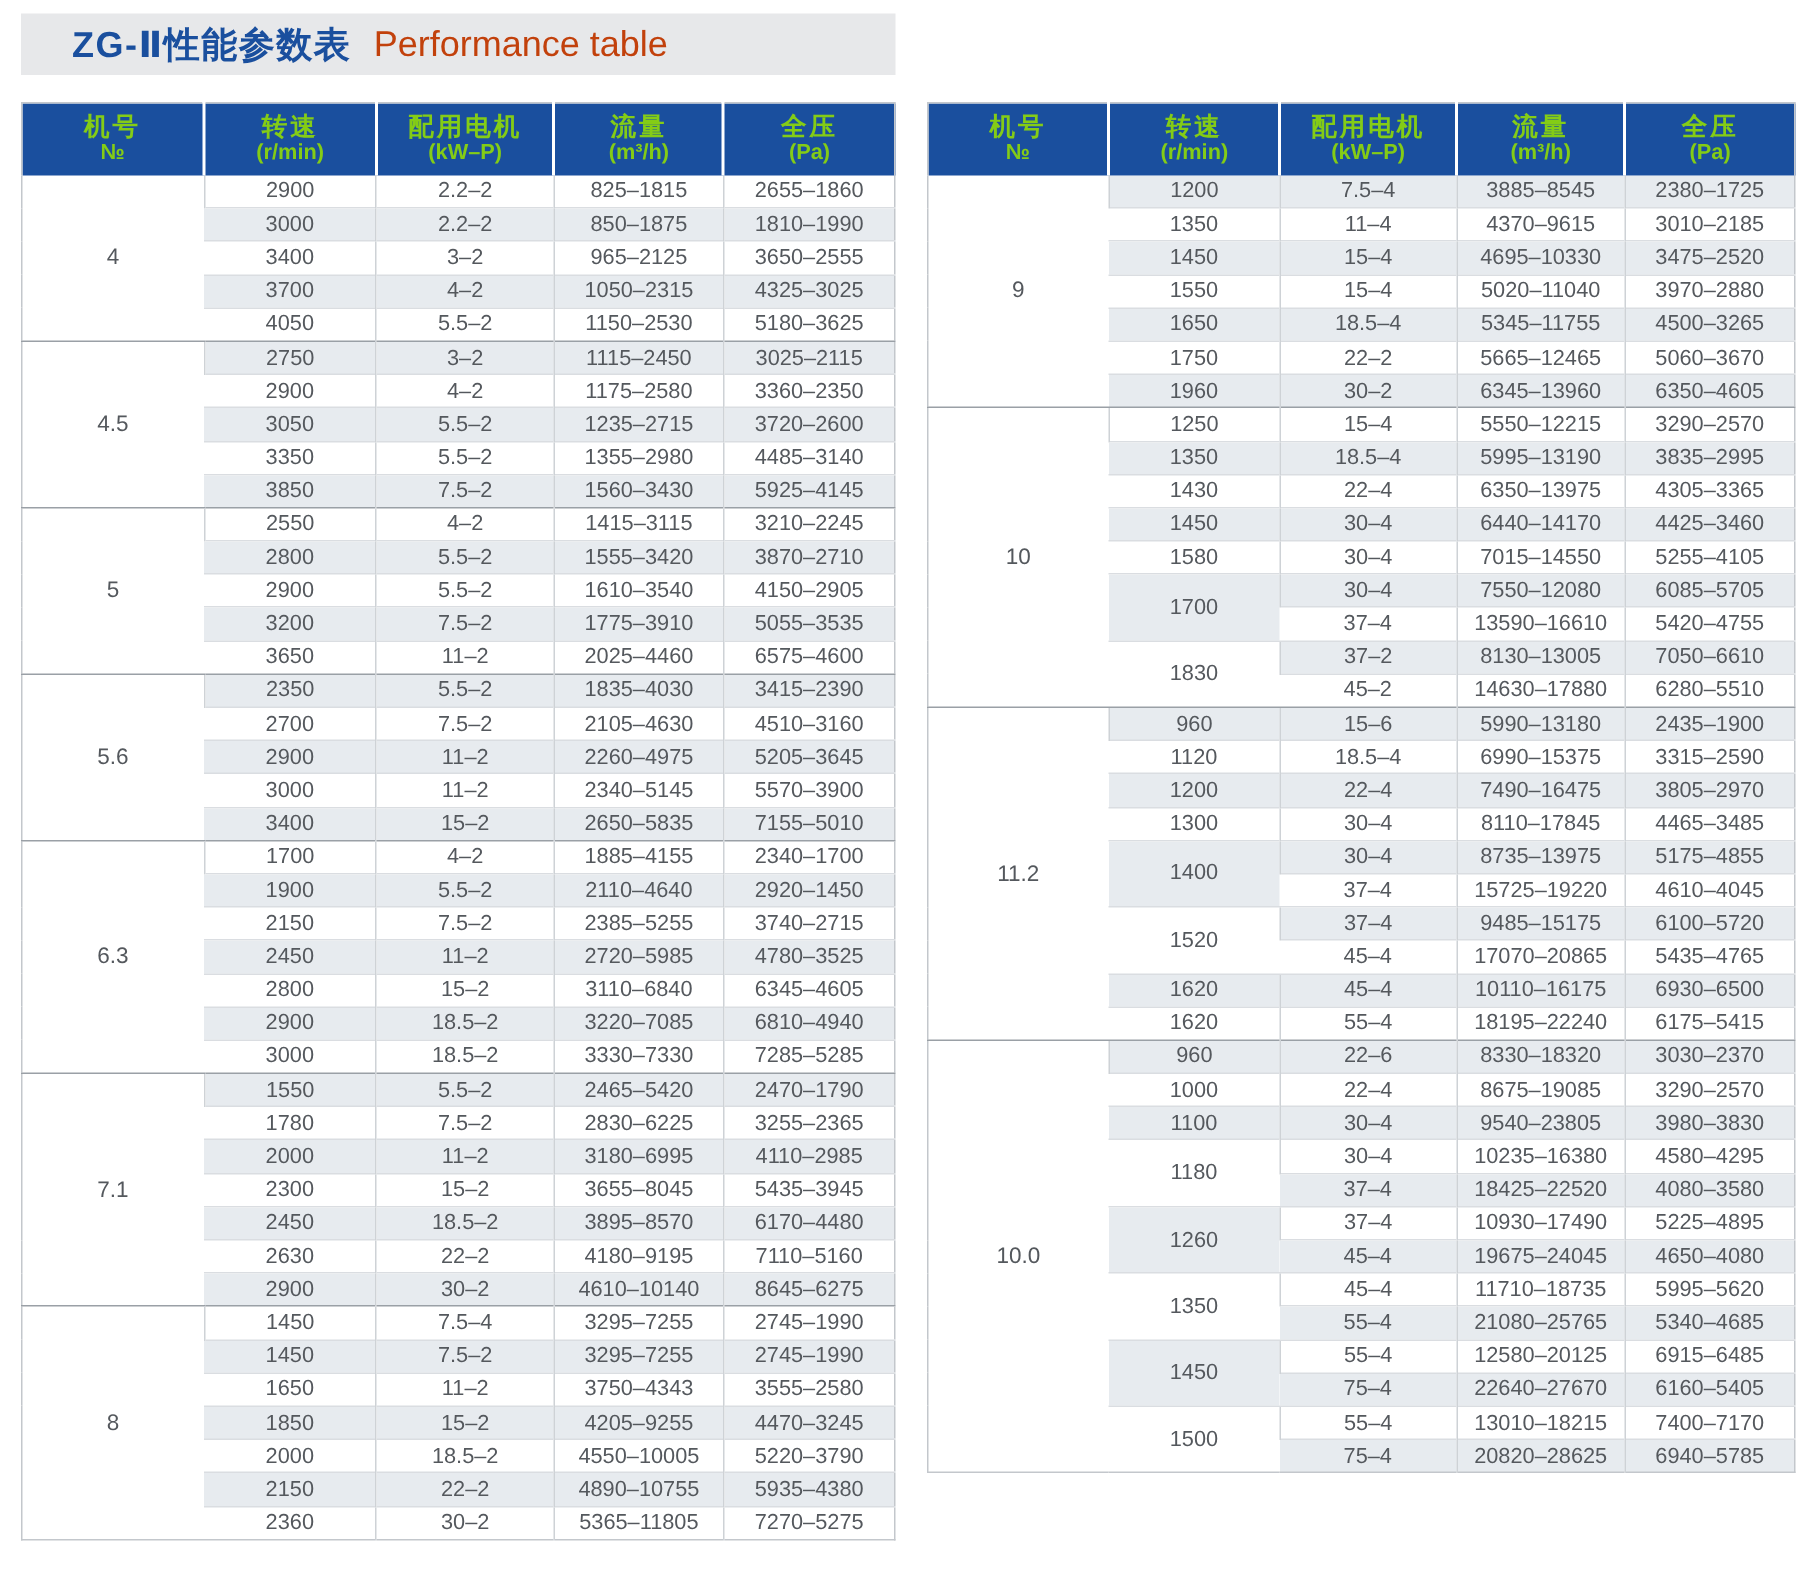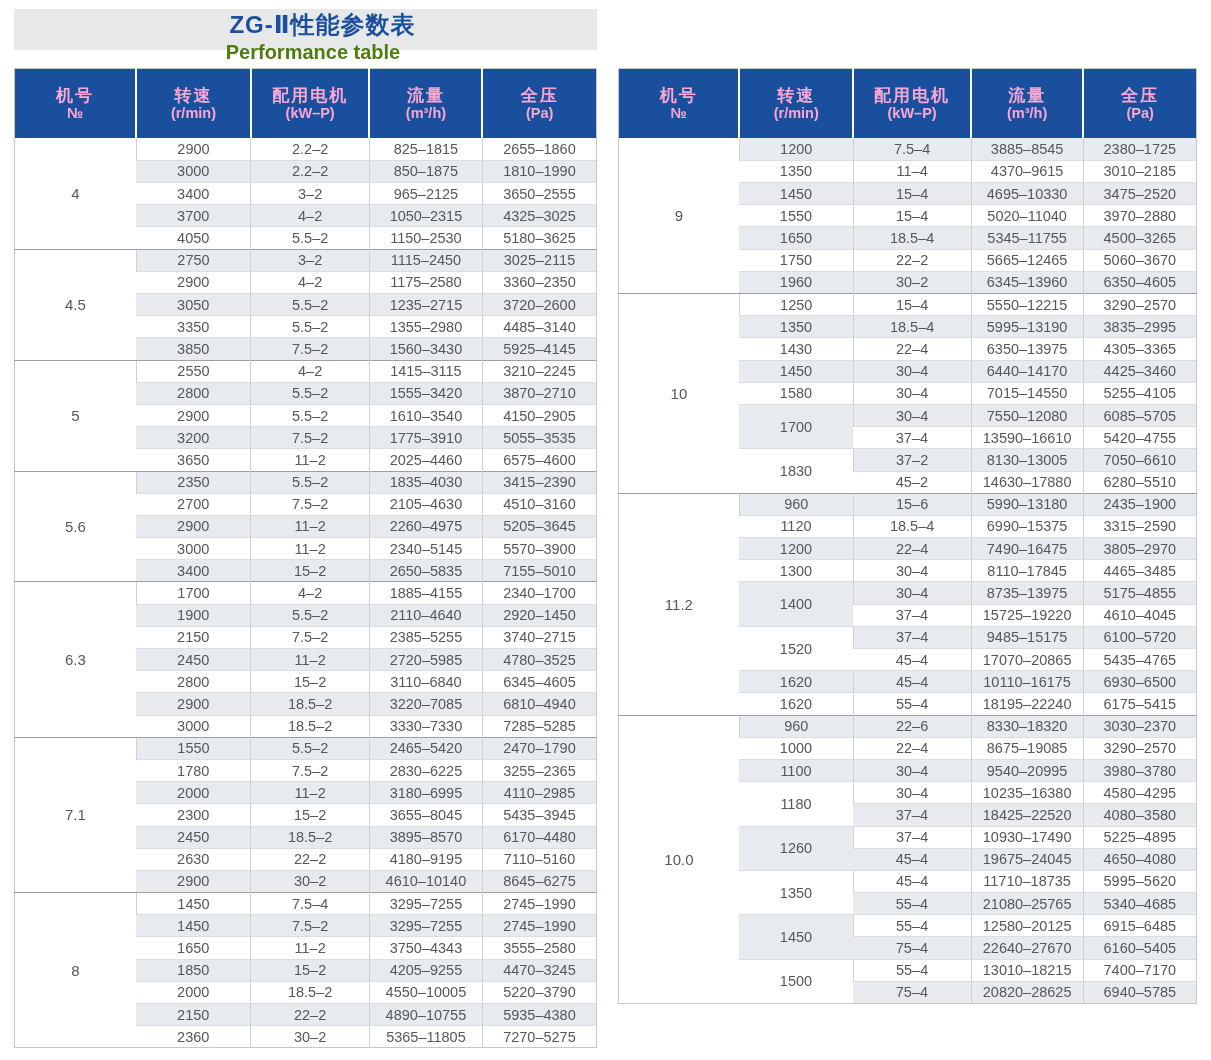--- a/index.html
+++ b/index.html
@@ -5,37 +5,37 @@
   * { box-sizing: border-box; }
   html, body { margin: 0; padding: 0; background: #ffffff; }
   body {
     width: 1211px; height: 1060px;
     font-family: "Liberation Sans", "DejaVu Sans", sans-serif;
   }
   .page { position: relative; width: 1211px; height: 1060px; background: #ffffff; overflow: hidden; }
 
   .title-bar {
     position: absolute; left: 14px; top: 9px; width: 583px; height: 41px;
-    background: #e7e8ea; display: flex; align-items: center; flex-direction: column;
+    background: #e7e8ea; display: flex; align-items: center;
   }
   .title-zh { margin-left: 34px; font-size: 24px; font-weight: bold; color: #1a4f9e; letter-spacing: 1px; }
-  .title-en { margin-left: 15px; font-size: 20px; font-weight: bold; color: #4d7c0f; }
+  .title-en { margin-left: 15px; font-size: 24px; font-weight: normal; color: #c2410c; }
 
   table.perf {
     position: absolute; top: 68px;
     border-collapse: collapse; table-layout: fixed;
     border: 1px solid #c3c7cc;
   }
   #table-left  { left: 14px;  width: 583px; }
   #table-right { left: 618px; width: 579px; }
 
   thead tr { height: 48px; }
   th {
-    background: #1a4f9e; color: #f9a8d4; text-align: center;
-    vertical-align: middle; padding: 16px; font-weight: bold;
+    background: #1a4f9e; color: #84cc16; text-align: center;
+    vertical-align: middle; padding: 5px; font-weight: bold;
   }
   th + th { border-left: 2px solid #ffffff; text-align: center; }
   .th-zh  { font-size: 17px; line-height: 1.25; letter-spacing: 2px; }
   .th-sub { font-size: 14.5px; line-height: 1.1; letter-spacing: 0; }
 
   tbody tr { height: 22.2px; }
   td {
     text-align: center; vertical-align: middle; padding: 0;
     font-size: 14.5px; color: #54585d;
     border-top: 1px solid #dadde1;
@@ -541,22 +541,22 @@
         </tr>
         <tr>
           <td rowspan="1" class="speed-cell plain">1000</td>
           <td class="plain">22–4</td>
           <td class="plain">8675–19085</td>
           <td class="plain">3290–2570</td>
         </tr>
         <tr>
           <td rowspan="1" class="speed-cell stripe">1100</td>
           <td class="stripe">30–4</td>
-          <td class="stripe">9540–20995</td>
-          <td class="stripe">3980–3780</td>
+          <td class="stripe">9540–23805</td>
+          <td class="stripe">3980–3830</td>
         </tr>
         <tr>
           <td rowspan="2" class="speed-cell plain">1180</td>
           <td class="plain">30–4</td>
           <td class="plain">10235–16380</td>
           <td class="plain">4580–4295</td>
         </tr>
         <tr>
           <td class="stripe">37–4</td>
           <td class="stripe">18425–22520</td>

